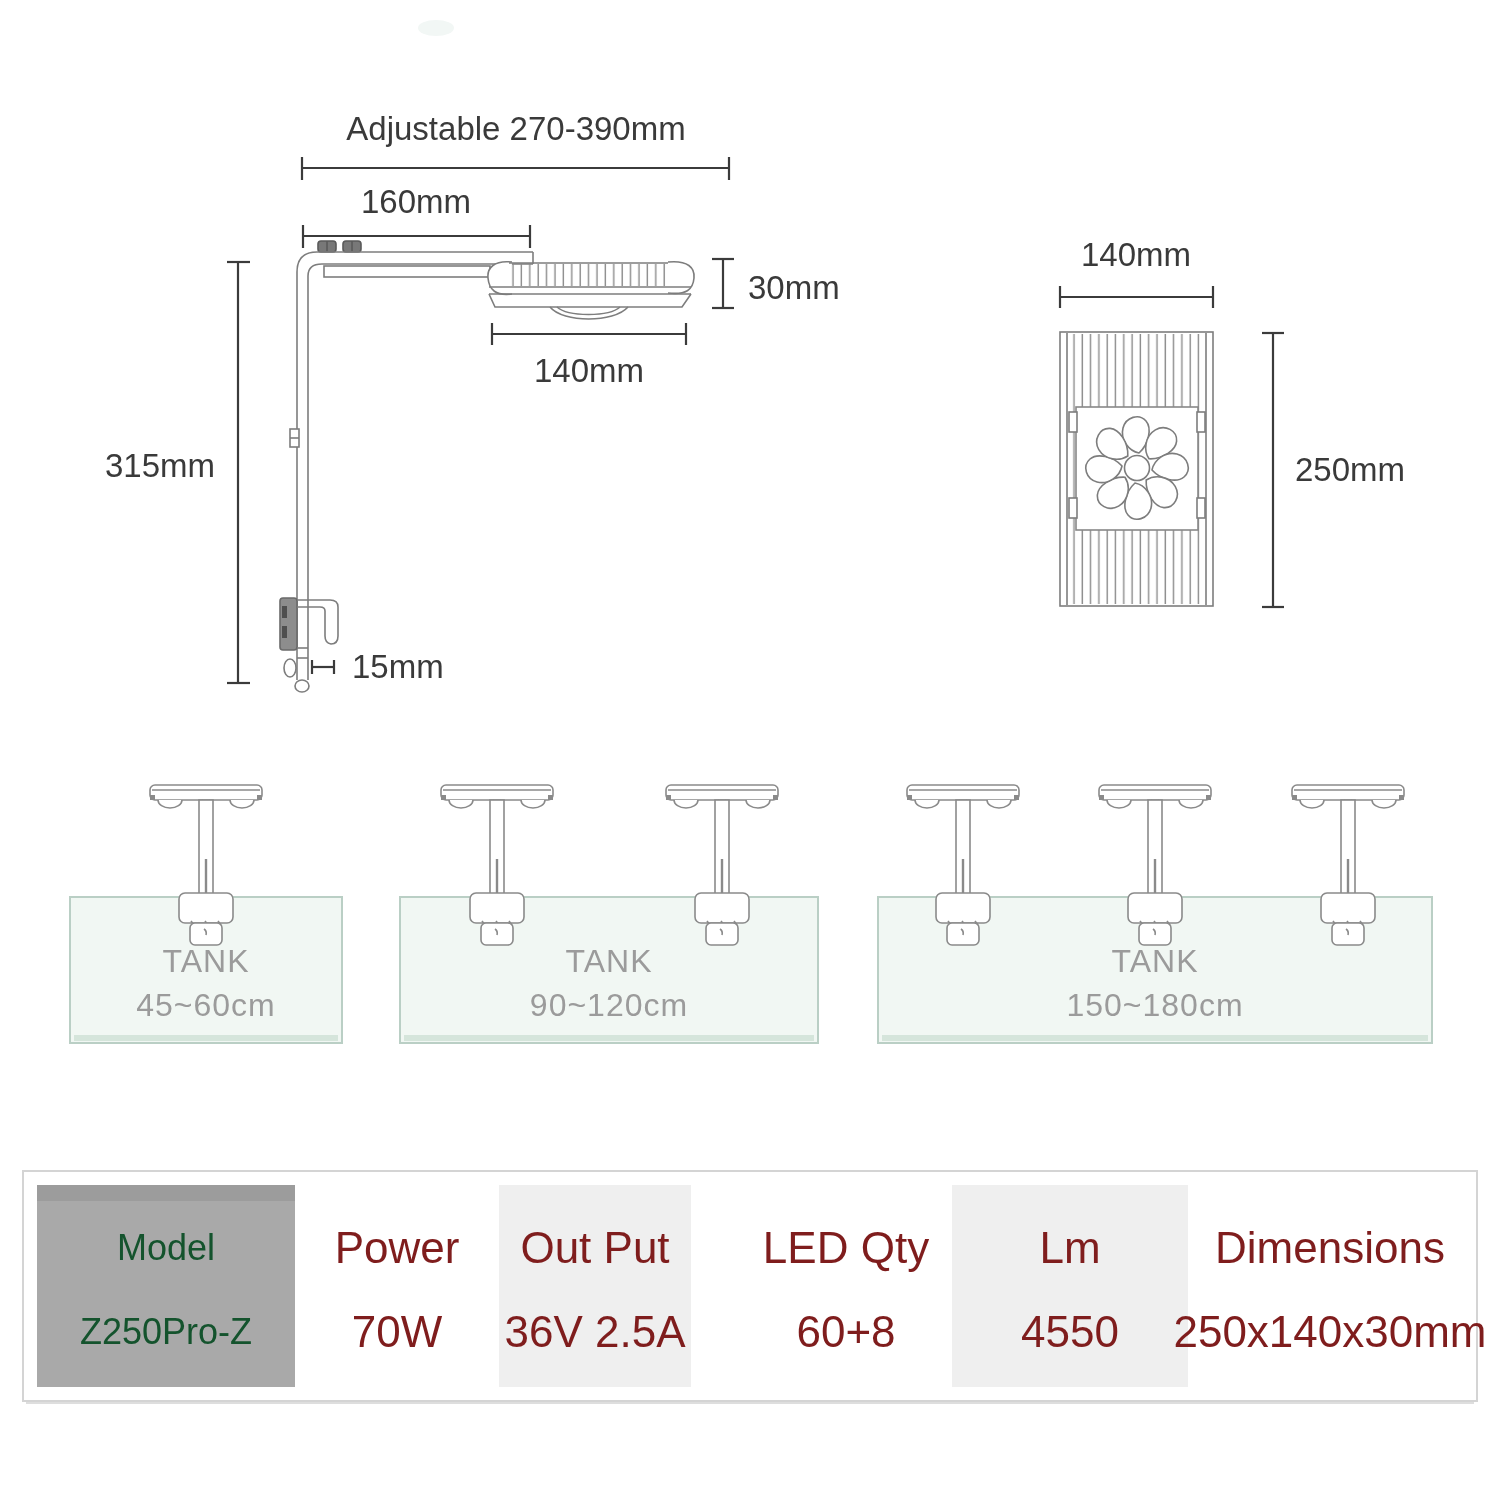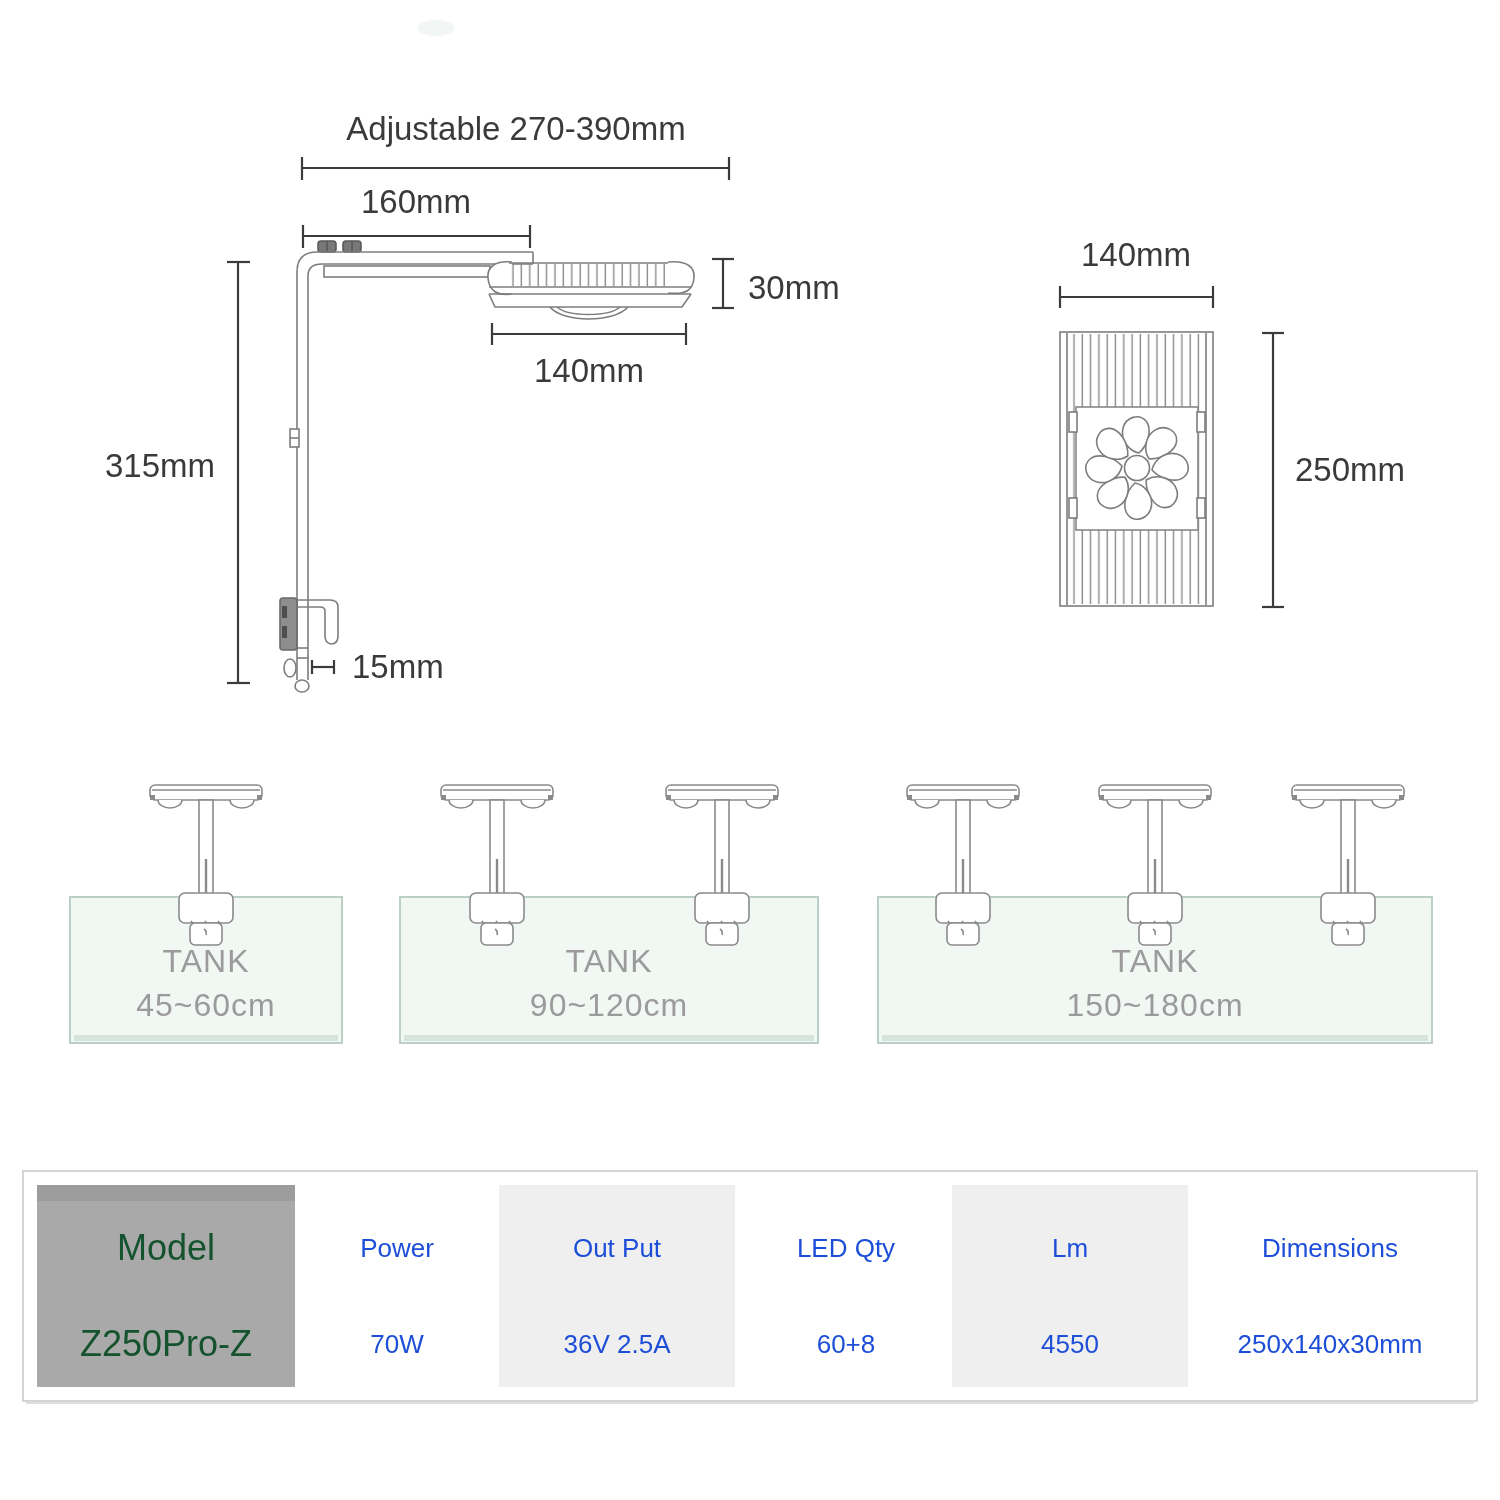--- a/index.html
+++ b/index.html
@@ -7,23 +7,23 @@
         font-family:"Liberation Sans",sans-serif;}
   svg{position:absolute;left:0;top:0;}
   svg text{font-family:"Liberation Sans",sans-serif;fill:#3a3a3a;font-size:33px;}
   svg text.tank-label{fill:#9b9b9b;font-size:32px;letter-spacing:1px;}
   
   .spec-table{position:absolute;left:22px;top:1170px;width:1456px;height:232px;
               border:2px solid #d4d4d4;background:#fff;box-sizing:border-box;
               box-shadow:0 6px 0 -4px #dedede;}
   .cell{position:absolute;top:13px;height:202px;}
   .cell .hdr,.cell .val{position:absolute;left:0;width:100%;text-align:center;
-              line-height:42px;color:#1d4ed8;font-size:26px;}
+              line-height:42px;color:#7f1d1d;font-size:44px;}
   .cell .hdr{top:42px;}
-  .cell .val{top:126px;margin-top:12px;}
+  .cell .val{top:126px;}
   .cell.model{background:#a9a9a9;}
   .cell.model .hdr,.cell.model .val{color:#14532d;font-size:36px;}
   .cell.model .topstrip{position:absolute;left:0;top:0;width:100%;height:16px;background:#9c9c9c;}
   .cell.alt{background:#efefef;}
   .smudge{position:absolute;left:418px;top:20px;width:36px;height:16px;border-radius:50%;
           background:#f2f7f5;}
 </style>
 </head>
 <body>
 
@@ -211,21 +211,21 @@
   <div class="spec-table">
     <div class="cell model" style="left:13px;width:258px;">
       <div class="topstrip"></div>
       <div class="hdr">Model</div>
       <div class="val">Z250Pro-Z</div>
     </div>
     <div class="cell" style="left:271px;width:204px;">
       <div class="hdr">Power</div>
       <div class="val">70W</div>
     </div>
-    <div class="cell alt" style="left:475px;width:236px;">
+    <div class="cell alt" style="left:475px;width:192px;">
       <div class="hdr">Out Put</div>
       <div class="val">36V 2.5A</div>
     </div>
     <div class="cell" style="left:687px;width:270px;">
       <div class="hdr">LED Qty</div>
       <div class="val">60+8</div>
     </div>
     <div class="cell alt" style="left:928px;width:236px;">
       <div class="hdr">Lm</div>
       <div class="val">4550</div>

